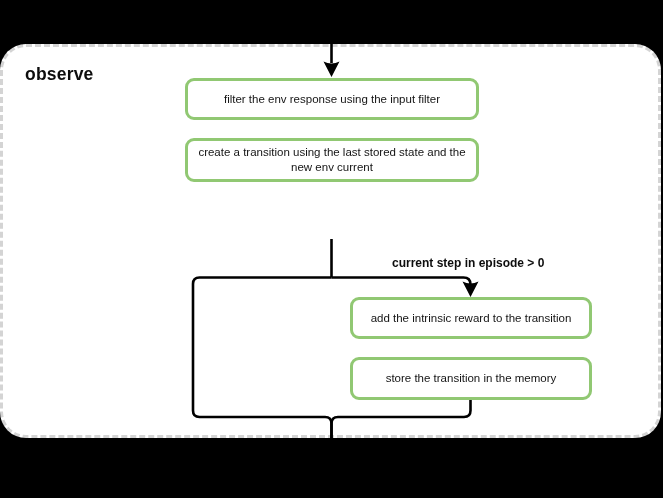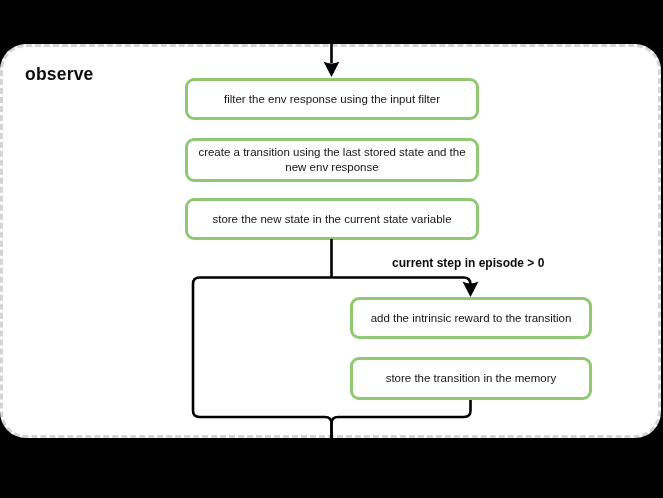--- a/index.html
+++ b/index.html
@@ -90,26 +90,23 @@
 
   <div class="frame"></div>
 
   <div class="group-title">observe</div>
 
   <div class="node" id="node-filter">
     <span>filter the env response using the input filter</span>
   </div>
 
   <div class="node" id="node-create">
-    <span>create a transition using the last stored state and the new env response</span>
+    <span>create a transition using the last stored state and the new env current</span>
   </div>
 
-  <div class="node" id="node-store-state">
-    <span>store the new state in the current state variable</span>
-  </div>
 
   <div class="node" id="node-store-memory">
     <span>store the transition in the memory</span>
   </div>
 
   <div class="node" id="node-add-reward">
     <span>add the intrinsic reward to the transition</span>
   </div>
 
   <div class="branch-label">current step in episode &gt; 0</div>

